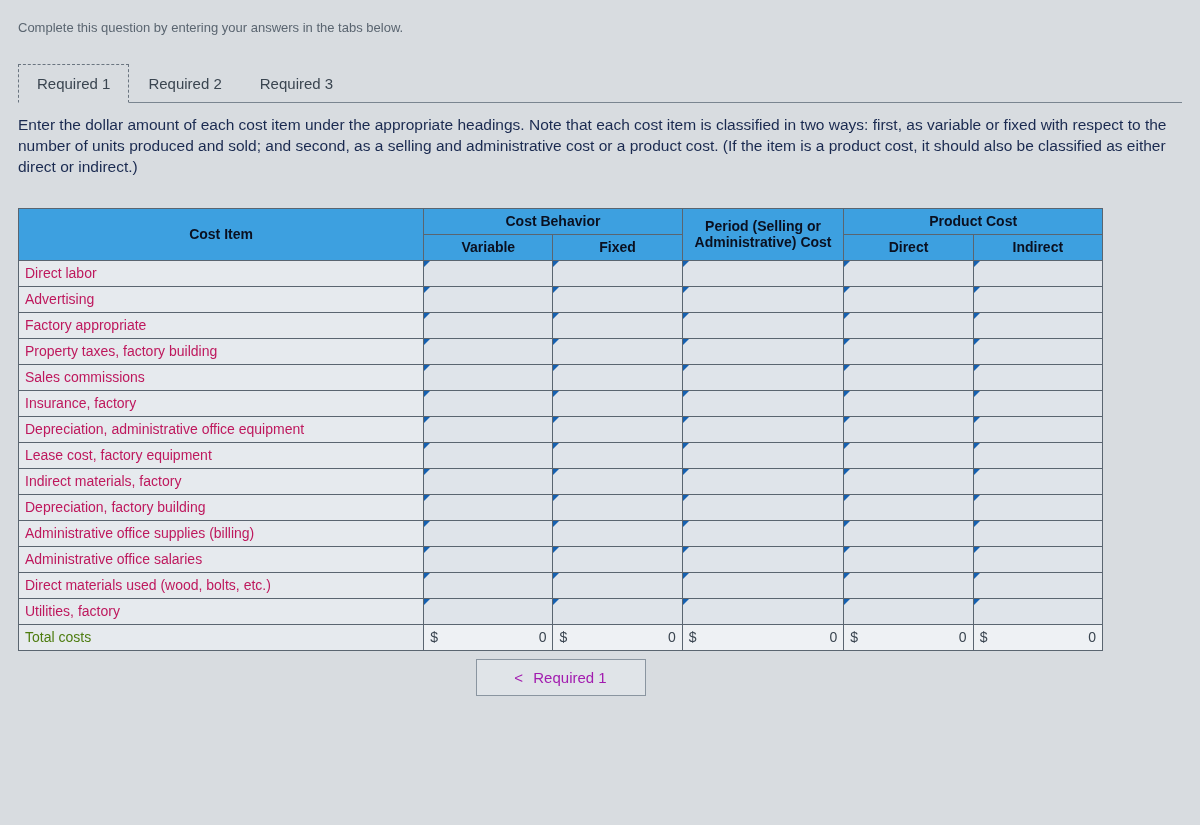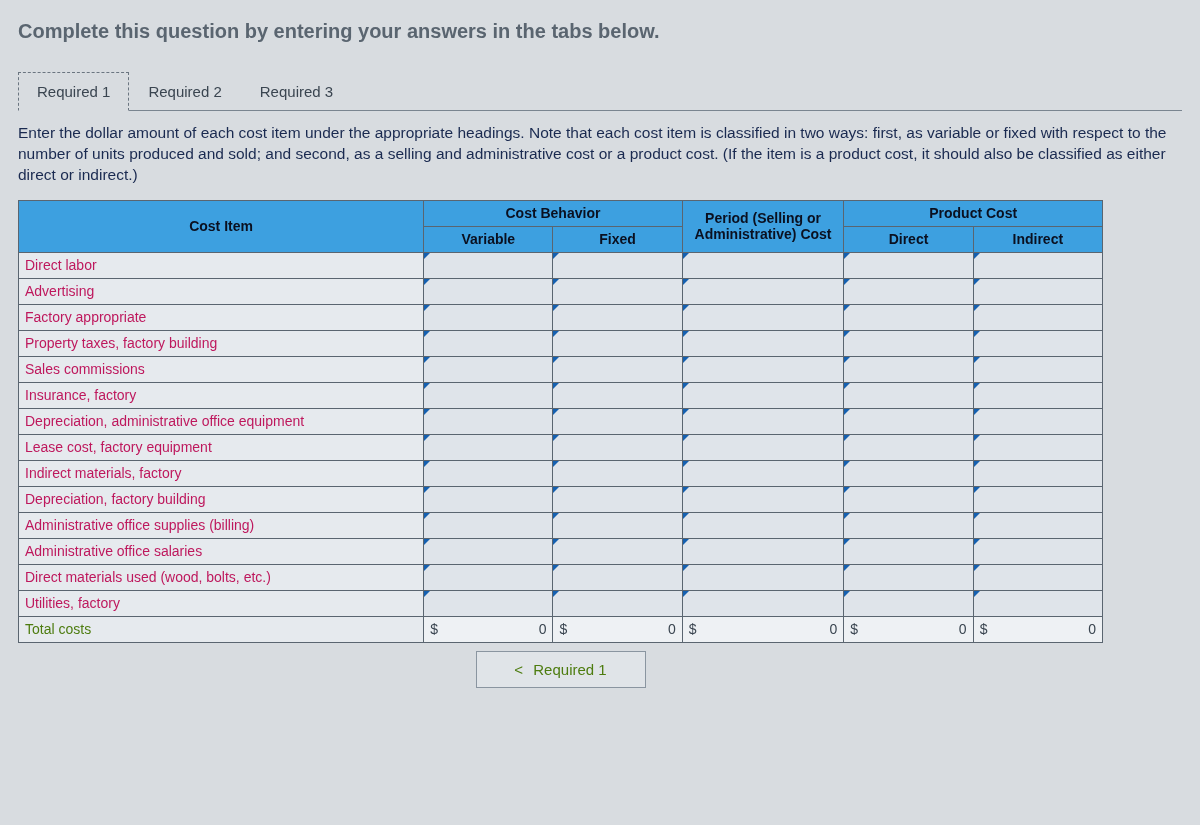--- a/index.html
+++ b/index.html
@@ -4,22 +4,22 @@
 <style>
   * { box-sizing: border-box; }
   body {
     margin: 0;
     padding: 20px 18px;
     font-family: Arial, Helvetica, sans-serif;
     background: #d8dce0;
     color: #3a4550;
   }
   .instruction-top {
-    font-size: 20px;
-    font-weight: bold;
+    font-size: 13px;
+    font-weight: normal;
     color: #5a6570;
     margin-bottom: 28px;
   }
   .tabs {
     display: flex;
     border-bottom: 1px solid #7a8590;
     margin-bottom: 12px;
   }
   .tab {
     padding: 10px 18px;
@@ -35,21 +35,21 @@
   .tab.active {
     border: 1px dashed #6a7580;
     border-bottom: 1px solid #d8dce0;
     background: #d8dce0;
     font-weight: 500;
   }
   .prompt {
     font-size: 15.5px;
     line-height: 1.35;
     color: #1a2a50;
-    margin-bottom: 14px;
+    margin-bottom: 30px;
   }
   table.cost {
     border-collapse: collapse;
     width: 1085px;
     background: #e6eaee;
   }
   table.cost th, table.cost td {
     border: 1px solid #5a6570;
     padding: 3px 6px;
     font-size: 14px;
@@ -103,21 +103,21 @@
   .nav-btn {
     min-width: 170px;
     padding: 9px 18px;
     border: 1px solid #8a95a0;
     font-size: 15px;
     text-align: center;
     cursor: pointer;
   }
   .nav-btn.prev {
     background: #e0e4e8;
-    color: #4d7c0f;
+    color: #a21caf;
     cursor: not-allowed;
   }
   .nav-btn.next {
     background: #1565c0;
     color: #fff;
     font-weight: bold;
     border-color: #0d4a90;
   }
   .nav-btn.next .chev { margin-left: 6px; }
   .nav-btn.prev .chev { margin-right: 6px; }

